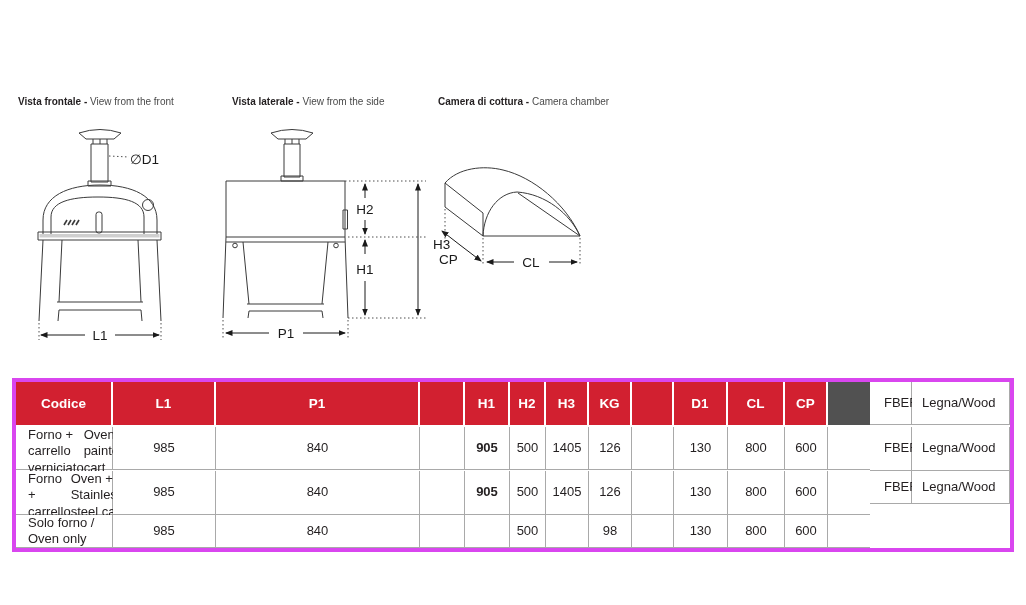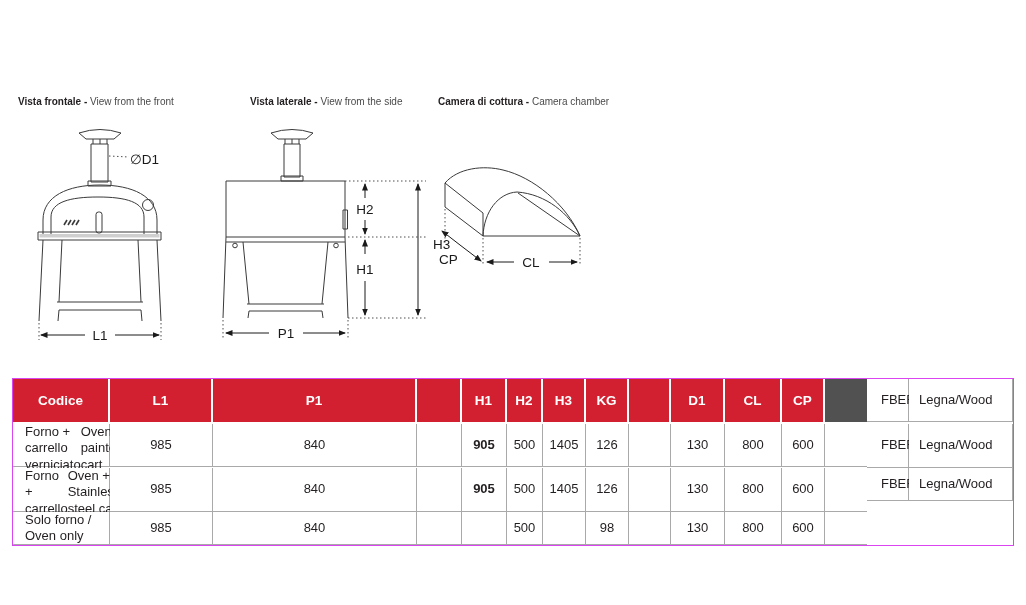--- a/index.html
+++ b/index.html
@@ -11,21 +11,21 @@
   .view-title b{font-weight:700;color:#231f20;}
   .view-title span{font-weight:400;color:#4a4a4a;}
   .drawing{position:absolute;text-align:center;}
   svg text{font-family:"Liberation Sans", sans-serif;fill:#1a1a1a;font-size:13px;}
   svg .lbl{font-size:13.5px;}
   svg path,svg line,svg rect,svg circle{vector-effect:non-scaling-stroke;}
 
   
   .spec-table{
     position:absolute;left:12px;top:378px;width:1002px;
-    border:1px solid #d946ef;background:#fff;box-sizing:border-box;
+    border:4px solid #d946ef;background:#fff;box-sizing:border-box;
     display:grid;
     grid-template-columns:97px 103px 204px 45px 45px 36px 43px 43px 42px 54px 57px 43px 42px 42px 1fr;
   }
   .hcell{
     background:#d22030;color:#fff;font-weight:700;font-size:13.5px;
     display:flex;flex-direction:column;align-items:center;justify-content:center;
     height:45px;line-height:1.15;text-align:center;
     border-right:2px solid #fff;border-bottom:2px solid #fff;box-sizing:border-box;
   }
   .hcell.dark{background:#515151;border-right:none;}
@@ -50,21 +50,21 @@
   }
   
   .trow{display:contents;}
 </style>
 </head>
 <body>
 
 <div class="view-title" style="left:18px;top:96px">
   <b>Vista frontale -</b><span> View from the front</span>
 </div>
-<div class="view-title" style="left:250px;top:96px">
+<div class="view-title" style="left:232px;top:96px">
   <b>Vista laterale -</b><span> View from the side</span>
 </div>
 <div class="view-title" style="left:438px;top:96px">
   <b>Camera di cottura -</b><span> Camera chamber</span>
 </div>
 
 <div class="drawing" style="left:30px;top:124px">
 <svg width="150" height="228" viewBox="0 0 150 228">
   <defs>
     <marker id="m1" markerWidth="9" markerHeight="8" refX="6.5" refY="3" orient="auto" markerUnits="userSpaceOnUse">

